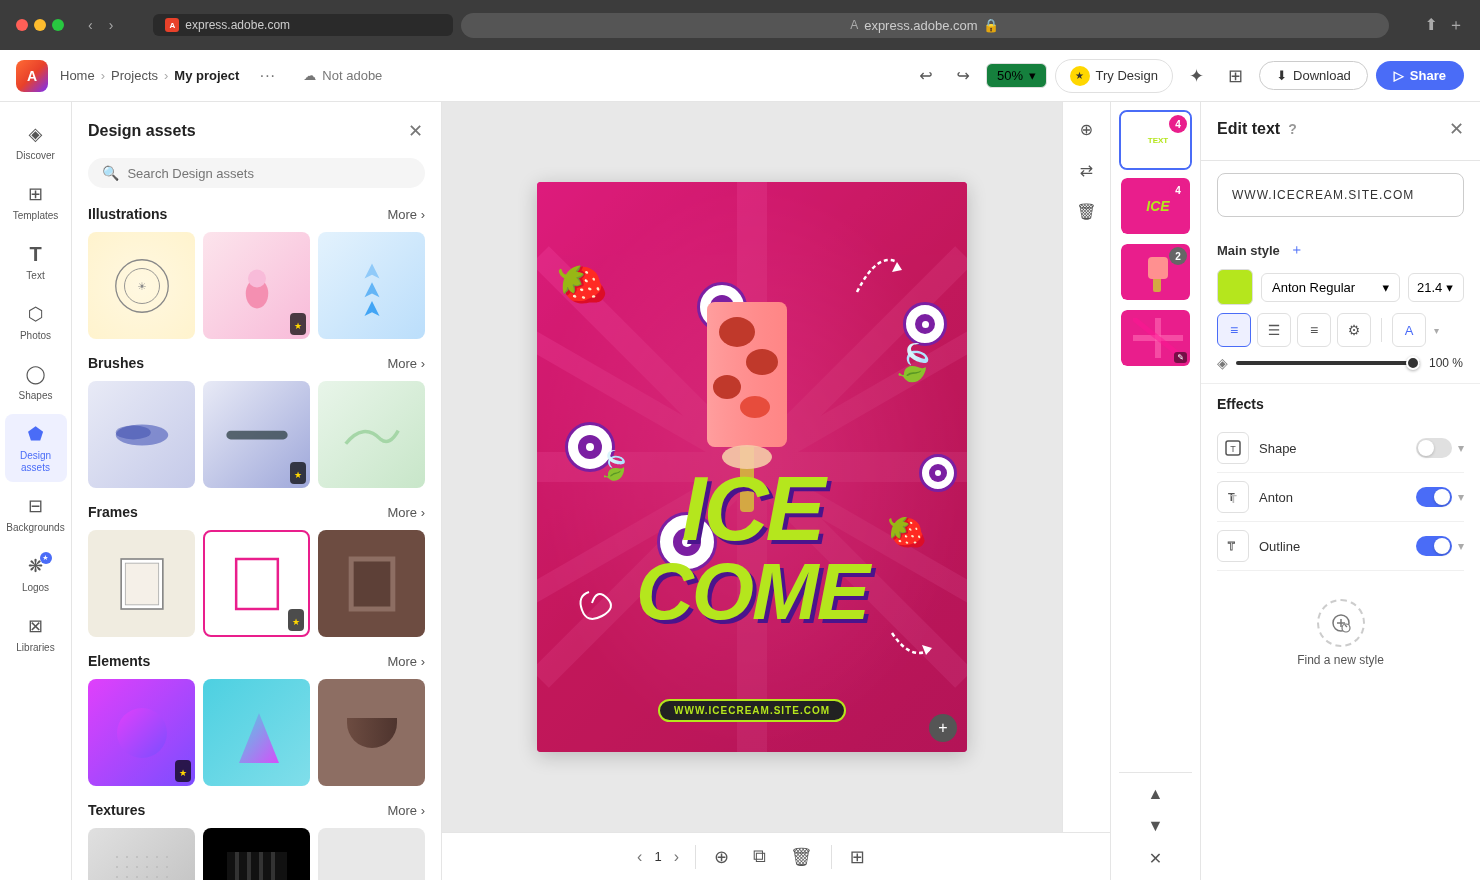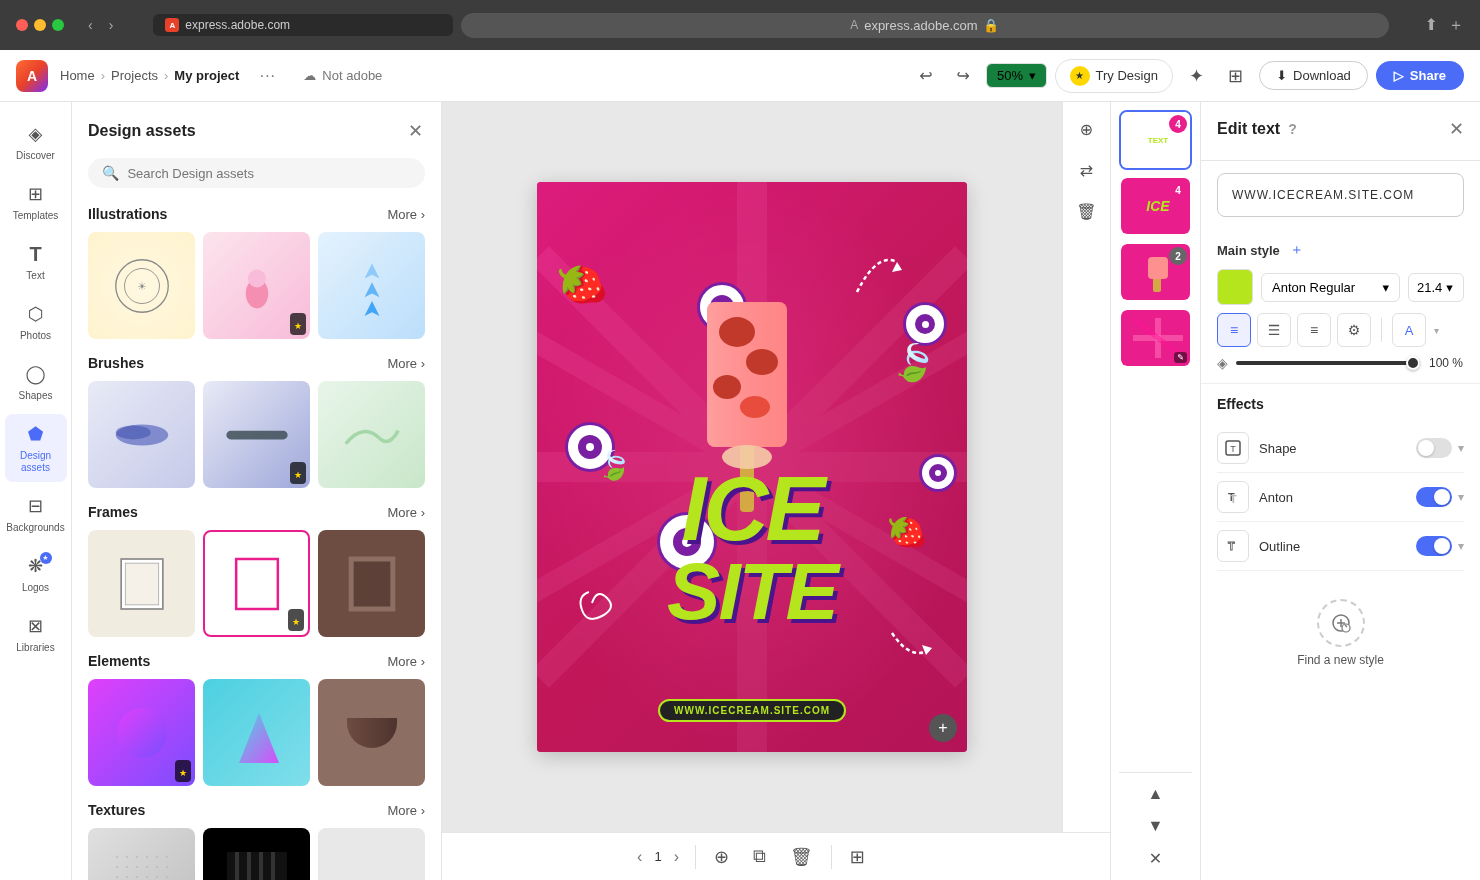--- a/index.html
+++ b/index.html
@@ -507,21 +507,21 @@
 
             <div style="position:absolute;top:80px;left:20px;font-size:40px;transform:rotate(-20deg);z-index:3;">🍓</div>
             <div style="position:absolute;top:160px;right:30px;font-size:36px;transform:rotate(10deg);z-index:3;">🍃</div>
             <div style="position:absolute;bottom:200px;right:40px;font-size:32px;transform:rotate(-15deg);z-index:3;">🍓</div>
             <div style="position:absolute;bottom:270px;left:60px;font-size:28px;z-index:3;">🍃</div>
 
             <div style="position:absolute;top:285px;left:0;right:0;text-align:center;z-index:4;">
               <span style="font-family:'Arial Black',Impact,sans-serif;font-size:90px;font-weight:900;color:#b5e61d;font-style:italic;text-shadow:4px 4px 0 #4a148c;letter-spacing:-3px;display:block;line-height:0.95;">ICE</span>
             </div>
             <div style="position:absolute;top:370px;left:0;right:0;text-align:center;z-index:4;">
-              <span style="font-family:'Arial Black',Impact,sans-serif;font-size:80px;font-weight:900;color:#b5e61d;font-style:italic;text-shadow:4px 4px 0 #4a148c;letter-spacing:-2px;display:block;line-height:1;">SITE</span>
+              <span style="font-family:'Arial Black',Impact,sans-serif;font-size:80px;font-weight:900;color:#b5e61d;font-style:italic;text-shadow:4px 4px 0 #4a148c;letter-spacing:-2px;display:block;line-height:1;">COME</span>
             </div>
 
 
             <div style="position:absolute;bottom:30px;left:50%;transform:translateX(-50%);background:#222;border:2px solid #b5e61d;color:#b5e61d;font-size:10px;font-weight:700;padding:4px 14px;border-radius:20px;letter-spacing:1px;white-space:nowrap;z-index:5;">WWW.ICECREAM.SITE.COM</div>
 
             <div style="position:absolute;top:60px;right:60px;z-index:3;">
               <svg width="60" height="60" viewBox="0 0 60 60">
                   <path d="M10 50 Q30 10 50 20" stroke="white" stroke-width="2.5" fill="none" stroke-dasharray="4,3"></path>
                   <polygon points="50,20 45,30 55,28" fill="white"></polygon>
                 </svg>

